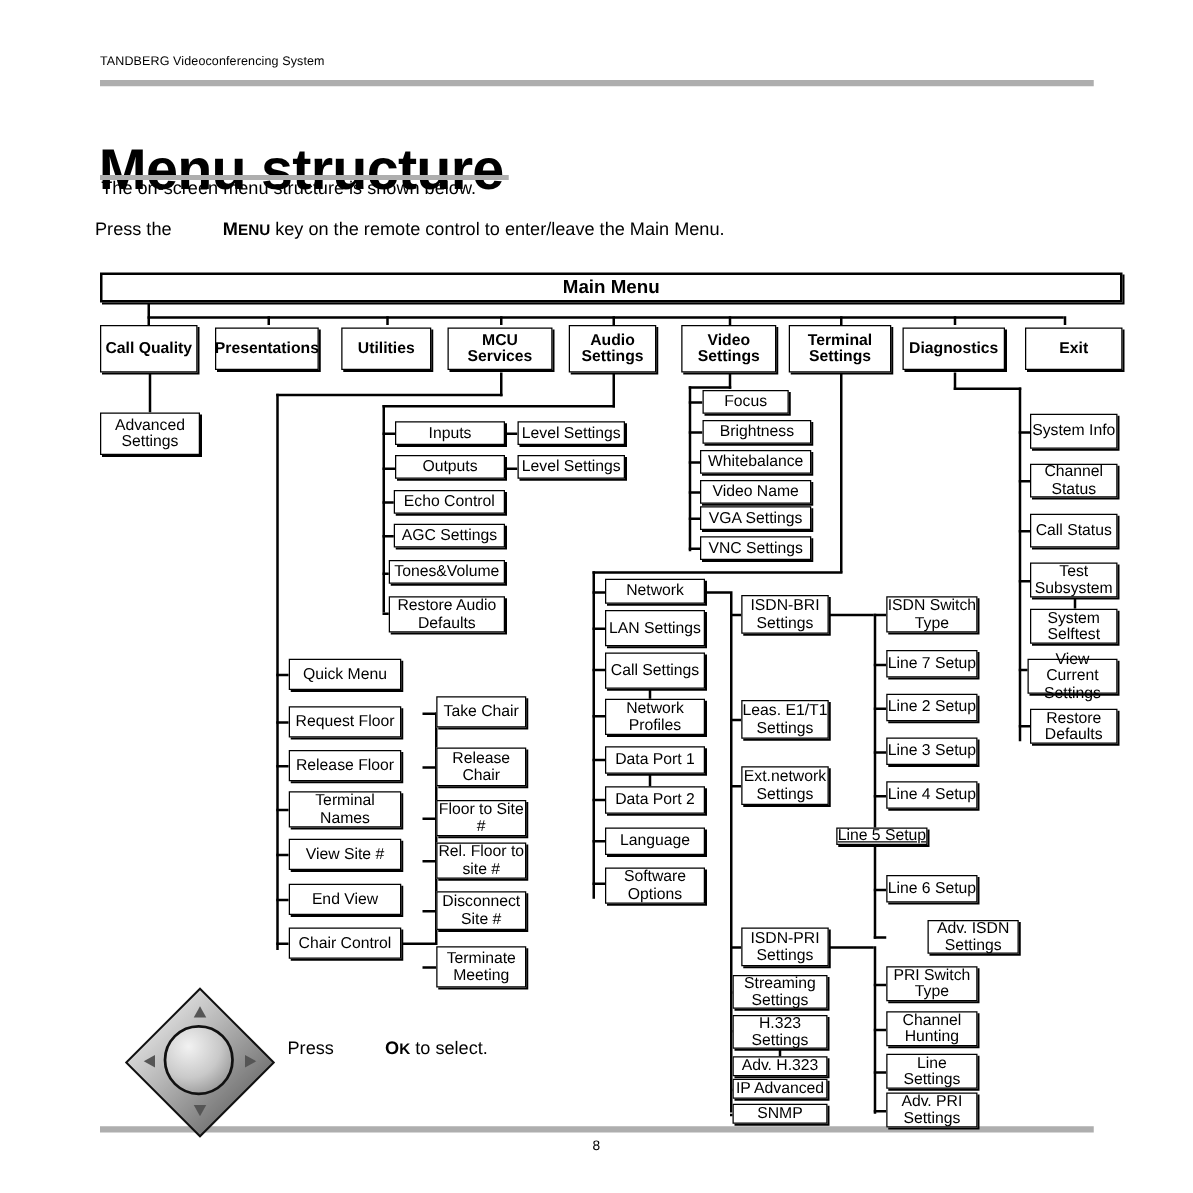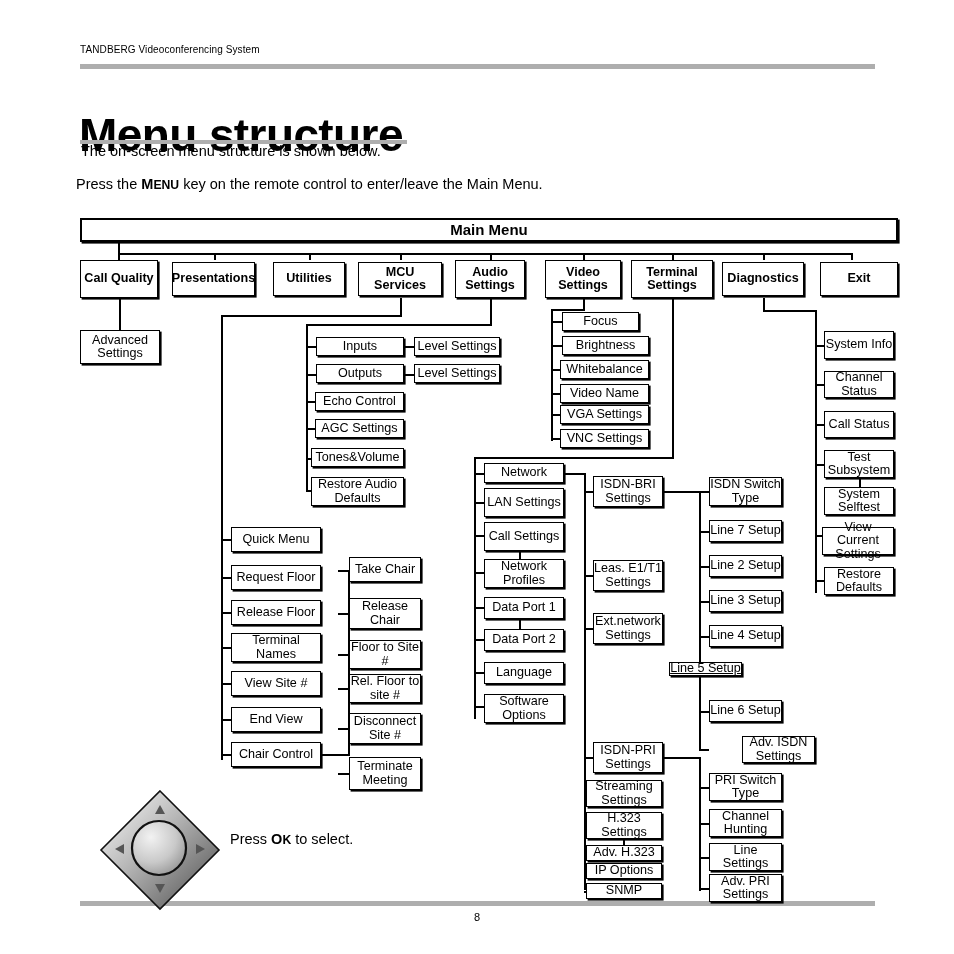--- a/index.html
+++ b/index.html
@@ -69,20 +69,21 @@
   }
   .press-line {
     position: absolute;
     left: 76px;
     top: 176px;
     font-size: 14.5px;
   }
   .smallcap {
     font-weight: bold;
     font-size: 12.2px;
+    margin-left: 37px;
   }
   .smallcap .c1 { font-size: 14.5px; }
   .page-number {
     position: absolute;
     left: 0;
     top: 911px;
     width: 954px;
     text-align: center;
     font-size: 11px;
   }
@@ -297,21 +298,21 @@
 
     <div class="node" style="left:316px;top:337px;width:88px;height:19px;">Inputs</div>
     <div class="node" style="left:316px;top:364px;width:88px;height:19px;">Outputs</div>
     <div class="node" style="left:315px;top:392px;width:89px;height:19px;">Echo Control</div>
     <div class="node" style="left:315px;top:419px;width:89px;height:19px;">AGC Settings</div>
     <div class="node" style="left:311px;top:448px;width:93px;height:19px;">Tones&amp;Volume</div>
     <div class="node" style="left:311px;top:477px;width:93px;height:29px;">Restore Audio Defaults</div>
     <div class="node" style="left:414px;top:337px;width:86px;height:19px;">Level Settings</div>
     <div class="node" style="left:414px;top:364px;width:86px;height:19px;">Level Settings</div>
 
-    <div class="node" style="left:562px;top:312px;width:77px;height:19px;">Focus</div>
+    <div class="node" style="left:562px;top:312px;width:69px;height:19px;">Focus</div>
     <div class="node" style="left:562px;top:336px;width:87px;height:19px;">Brightness</div>
     <div class="node" style="left:560px;top:360px;width:89px;height:19px;">Whitebalance</div>
     <div class="node" style="left:560px;top:384px;width:89px;height:19px;">Video Name</div>
     <div class="node" style="left:560px;top:405px;width:89px;height:19px;">VGA Settings</div>
     <div class="node" style="left:560px;top:429px;width:89px;height:19px;">VNC Settings</div>
 
     <div class="node" style="left:231px;top:527px;width:90px;height:25px;">Quick Menu</div>
     <div class="node" style="left:231px;top:565px;width:90px;height:25px;">Request Floor</div>
     <div class="node" style="left:231px;top:600px;width:90px;height:25px;">Release Floor</div>
     <div class="node" style="left:231px;top:633px;width:90px;height:29px;">Terminal Names</div>
@@ -335,21 +336,21 @@
     <div class="node" style="left:484px;top:662px;width:80px;height:22px;">Language</div>
     <div class="node" style="left:484px;top:694px;width:80px;height:29px;">Software Options</div>
 
     <div class="node" style="left:593px;top:476px;width:70px;height:31px;">ISDN-BRI Settings</div>
     <div class="node" style="left:593px;top:560px;width:70px;height:31px;">Leas. E1/T1 Settings</div>
     <div class="node" style="left:593px;top:613px;width:70px;height:31px;">Ext.network Settings</div>
     <div class="node" style="left:593px;top:742px;width:70px;height:31px;">ISDN-PRI Settings</div>
     <div class="node" style="left:586px;top:780px;width:76px;height:27px;">Streaming Settings</div>
     <div class="node" style="left:586px;top:812px;width:76px;height:27px;">H.323 Settings</div>
     <div class="node" style="left:586px;top:845px;width:76px;height:16px;">Adv. H.323</div>
-    <div class="node" style="left:586px;top:863px;width:76px;height:16px;">IP Options</div>
+    <div class="node" style="left:586px;top:863px;width:76px;height:16px;">IP Advanced</div>
     <div class="node" style="left:586px;top:883px;width:76px;height:16px;">SNMP</div>
 
     <div class="node" style="left:709px;top:477px;width:73px;height:29px;">ISDN Switch Type</div>
     <div class="node" style="left:709px;top:520px;width:73px;height:22px;">Line 7 Setup</div>
     <div class="node" style="left:709px;top:555px;width:73px;height:22px;">Line 2 Setup</div>
     <div class="node" style="left:709px;top:590px;width:73px;height:22px;">Line 3 Setup</div>
     <div class="node" style="left:709px;top:625px;width:73px;height:22px;">Line 4 Setup</div>
     <div class="node" style="left:669px;top:662px;width:73px;height:14px;text-decoration:underline;">Line 5 Setup</div>
     <div class="node" style="left:709px;top:700px;width:73px;height:22px;">Line 6 Setup</div>
     <div class="node" style="left:742px;top:736px;width:73px;height:27px;">Adv. ISDN Settings</div>

